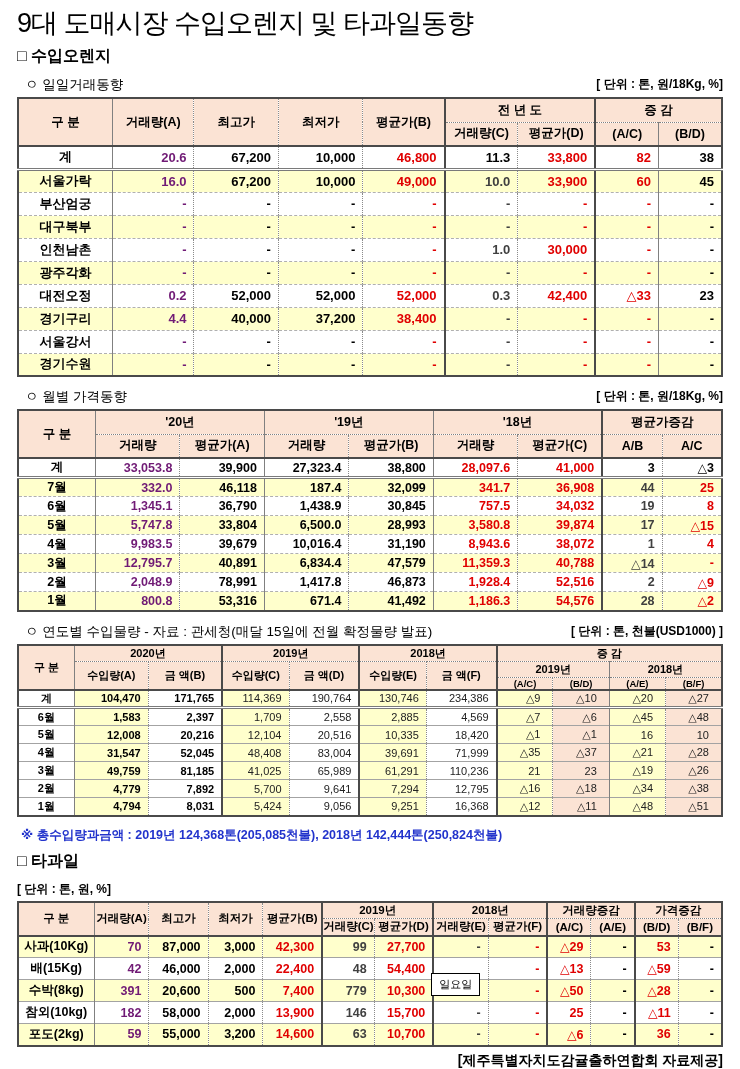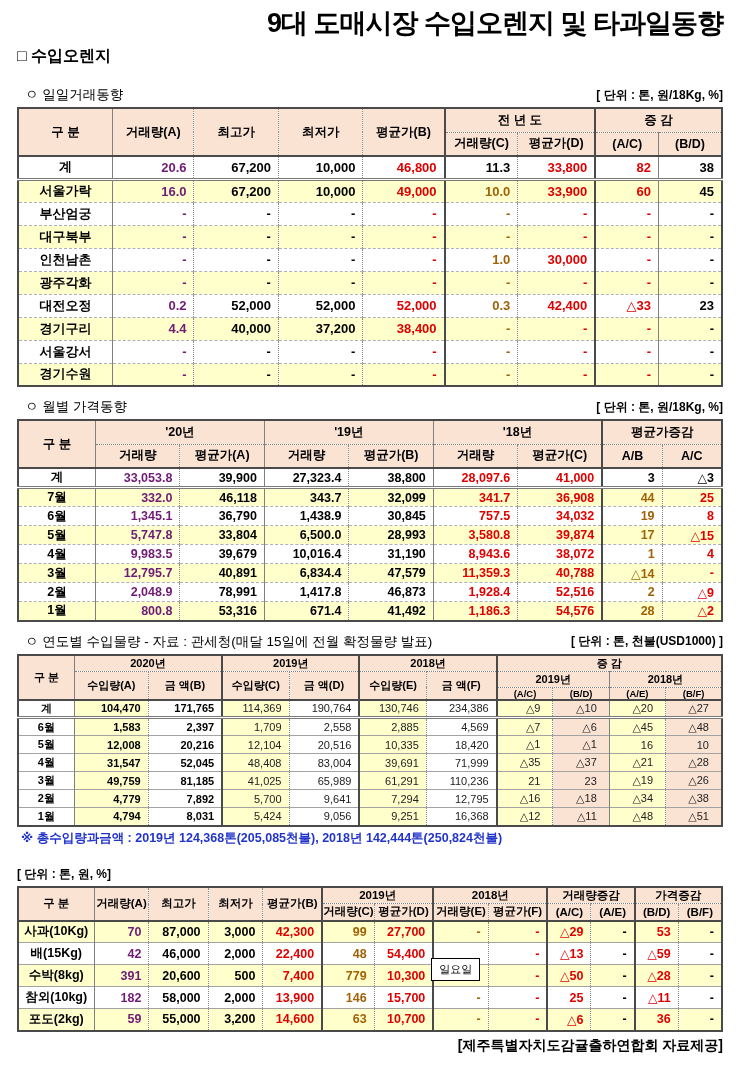--- a/index.html
+++ b/index.html
@@ -1,23 +1,23 @@
 <!DOCTYPE html>
 <html><head>
 <meta charset="utf-8">
 <style>
   *{margin:0;padding:0;box-sizing:border-box}
   html,body{background:#fff}
   body{width:740px;height:1069px;overflow:hidden;color:#000;
        font-family:"Liberation Sans","DejaVu Sans",sans-serif}
   .page{padding:8px 17px 0}
-  .title{text-align:right;font-size:27px;font-weight:bold;letter-spacing:-1px;line-height:1.15}
+  .title{text-align:left;font-size:27px;font-weight:normal;letter-spacing:-1px;line-height:1.15}
   .date{text-align:right;font-size:15px;margin-top:7px}
   .sec{font-size:16px;font-weight:bold;margin-top:7px}
-  .subline{display:flex;justify-content:space-between;align-items:center;margin:19px 0 3px}
+  .subline{display:flex;justify-content:space-between;align-items:flex-start;margin:9px 0 3px}
   .subline .sub{font-size:13.5px;padding-left:8px}
   .subline .unit{font-size:12px;font-weight:bold}
   .mt{margin-top:11px}
 
   table{width:100%;border-collapse:collapse;table-layout:fixed;border:2px solid #4a4a4a;background:#fff}
   th,td{overflow:hidden;white-space:nowrap;vertical-align:middle}
   thead{border-bottom:2px solid #4a4a4a}
   thead th{background:#fbe3d4;font-weight:bold;text-align:center}
   .grp{border-bottom:1px dotted #808080}
   .bl-s{border-left:1px solid #808080}
@@ -26,34 +26,34 @@
   #t1 tbody tr+tr td,#t2 tbody tr+tr td{border-top:1px dashed #b0b0b0}
   #t3 tbody tr+tr td,#t4 tbody tr+tr td{border-top:1px solid #a3a3a3}
   tr.total td{border-bottom:3px double #7a7a7a}
   .bg-y td.lbl,.bg-y td.num{background:#ffffcc}
   .bg-w td{background:#fff}
   td.bg-y{background:#ffffcc!important}
   td.bg-p{background:#fbe3d4!important}
   .num{text-align:right;padding-right:7px;font-weight:bold}
   .lbl{text-align:center;font-weight:bold}
   .pad{padding-right:12px}
-  .c-blue{color:#701a75}.c-red{color:#e00000}.c-teal{color:#a16207}.c-blk{color:#000}
+  .c-blue{color:#701a75}.c-red{color:#e00000}.c-teal{color:#404040}.c-blk{color:#000}
 
   #t1 th{height:24px;font-size:12.5px}
   #t1 td{height:23px;font-size:13px}
   #t2 th{height:24px;font-size:12.5px}
   #t2 td{height:19px;font-size:12.5px}
   #t3 th{height:14px;font-size:11px}
   #t3 th.sub{height:12px;font-size:9.5px}
   #t3 td{height:18px;font-size:11px;font-weight:normal;color:#222}
   #t3 td.bold,#t3 td.lbl{font-weight:bold;color:#000}
   #t4 th{height:17px;font-size:11.5px}
   #t4 td{height:22px;font-size:12.5px}
 
-  .note{color:#2233cc;font-weight:bold;font-size:12.5px;margin-top:3px;padding-left:4px}
+  .note{color:#2233cc;font-weight:bold;font-size:12.5px;margin-top:10px;padding-left:4px}
   .footer{text-align:right;font-weight:bold;font-size:14px;margin-top:5px}
   .t4wrap{position:relative}
   .overlay-box{position:absolute;left:58.7%;top:72px;width:6.9%;height:23px;
       background:#fff;border:1px solid #000;display:flex;align-items:center;justify-content:center;
       font-size:11px;z-index:5}
 </style>
 </head>
 <body>
 
 <div class="page">
@@ -252,21 +252,21 @@
           <td class="num c-blk bl-d">38,800</td>
           <td class="num c-red bl-s">28,097.6</td>
           <td class="num c-red bl-d">41,000</td>
           <td class="num  bl-g c-blk">3</td>
           <td class="num  bl-d c-blk">△3</td>
         </tr>
         <tr class="bg-y">
           <td class="lbl">7월</td>
           <td class="num c-blue bl-s">332.0</td>
           <td class="num c-blk bl-d">46,118</td>
-          <td class="num c-blk bl-s">343.7</td>
+          <td class="num c-blk bl-s">187.4</td>
           <td class="num c-blk bl-d">32,099</td>
           <td class="num c-red bl-s">341.7</td>
           <td class="num c-red bl-d">36,908</td>
           <td class="num c-teal bl-g">44</td>
           <td class="num c-red bl-d">25</td>
         </tr>
         <tr class="bg-w">
           <td class="lbl">6월</td>
           <td class="num c-blue bl-s">1,345.1</td>
           <td class="num c-blk bl-d">36,790</td>
@@ -468,20 +468,21 @@
           <td class="num bg-y bl-g pad">△12</td>
           <td class="num bg-p bl-d pad">△11</td>
           <td class="num bg-y bl-s pad">△48</td>
           <td class="num bg-p bl-d pad">△51</td>
         </tr>
       </tbody>
     </table>
 
   <div class="note">※ 총수입량과금액 : 2019년 124,368톤(205,085천불),  2018년 142,444톤(250,824천불)</div>
 
+  <div class="sec">□ 타과일</div>
 
   <div class="subline">
     <span class="unit">[ 단위 : 톤, 원, %]</span>
   </div>
   <div class="t4wrap">
     <table id="t4">
         <colgroup>
           <col style="width: 10.8%;">
           <col style="width: 7.8%;">
           <col style="width: 8.4%;">

